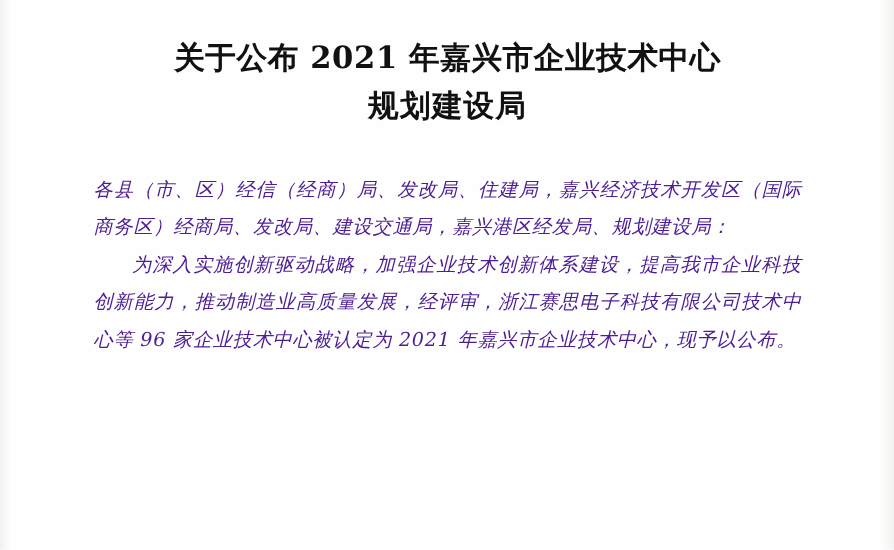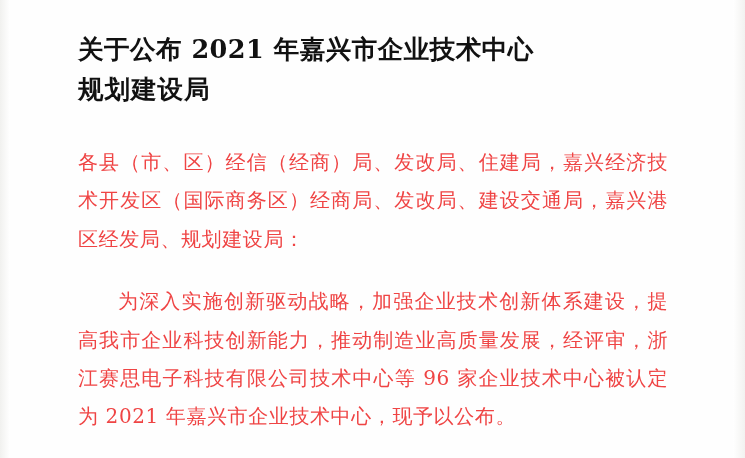--- a/index.html
+++ b/index.html
@@ -41,49 +41,50 @@
   .doc-body {
     position: absolute;
     left: 78px;
     top: 0;
     width: 590px;
     height: 458px;
   }
   .doc-title {
     margin: 0;
     padding-top: 30px;
-    text-align: left;
+    text-align: center;
     font-size: 25.5px;
     font-weight: bold;
     line-height: 1.55;
     letter-spacing: 0.5px;
     color: #111111;
     font-family: "DejaVu Serif", "Liberation Serif", serif;
   }
   .title-line {
     display: block;
     white-space: nowrap;
   }
   .title-line-2 {
     letter-spacing: 1px;
   }
   .doc-para {
     margin: 0;
-    font-size: 20px;
+    font-size: 16px;
     line-height: 1.92;
     letter-spacing: 0.6px;
     text-align: justify;
     text-justify: inter-ideograph;
-    color: #ef4444;
+    color: #4c1d95;
+    font-style: italic;
   }
   .para-addressee {
     margin-top: 34px;
   }
   .para-main {
-    margin-top: 24px;
+    margin-top: 2px;
     text-indent: 2em;
   }
 </style>
 </head>
 <body>
 
 <div id="page">
   <div class="doc-body">
 
     <h1 class="doc-title">

